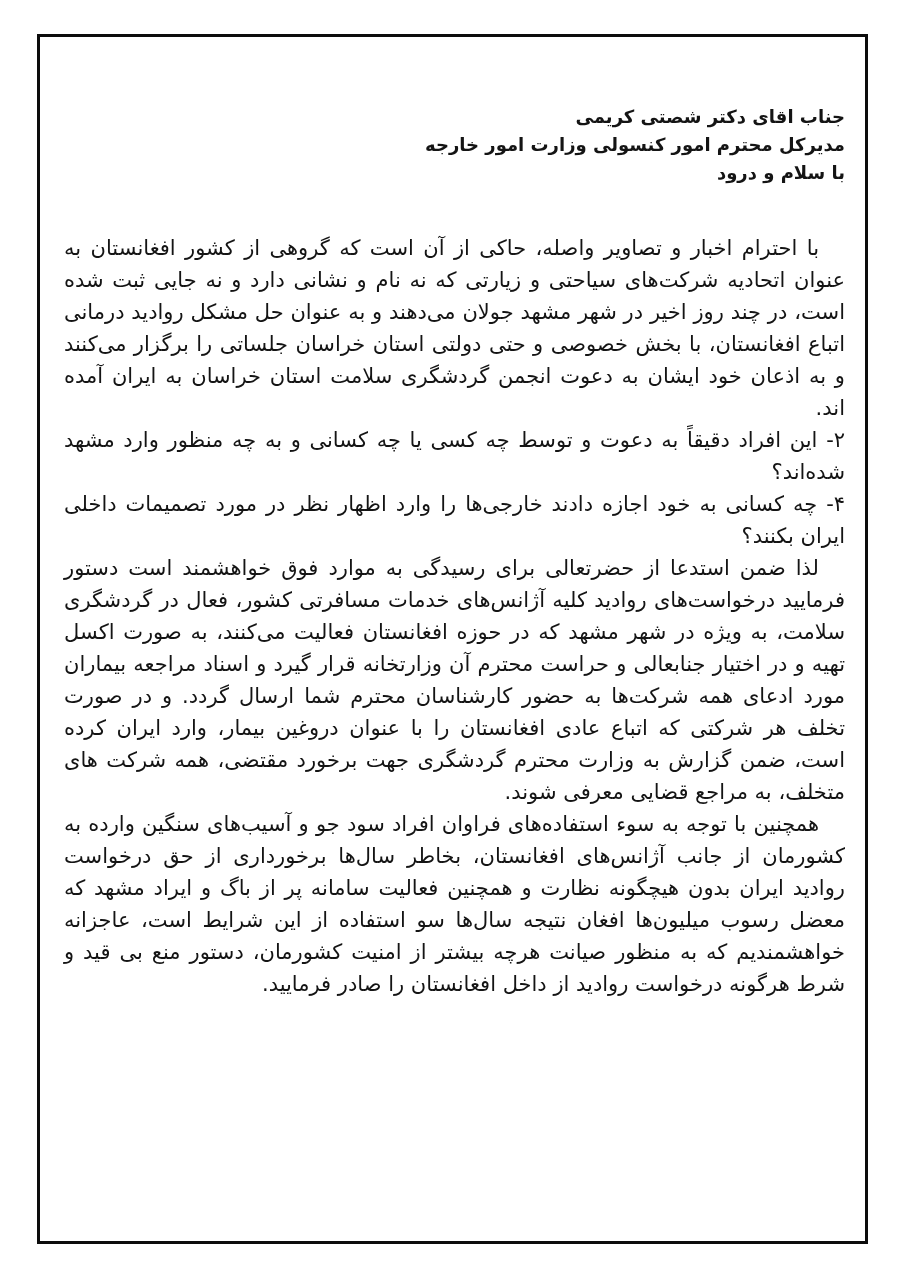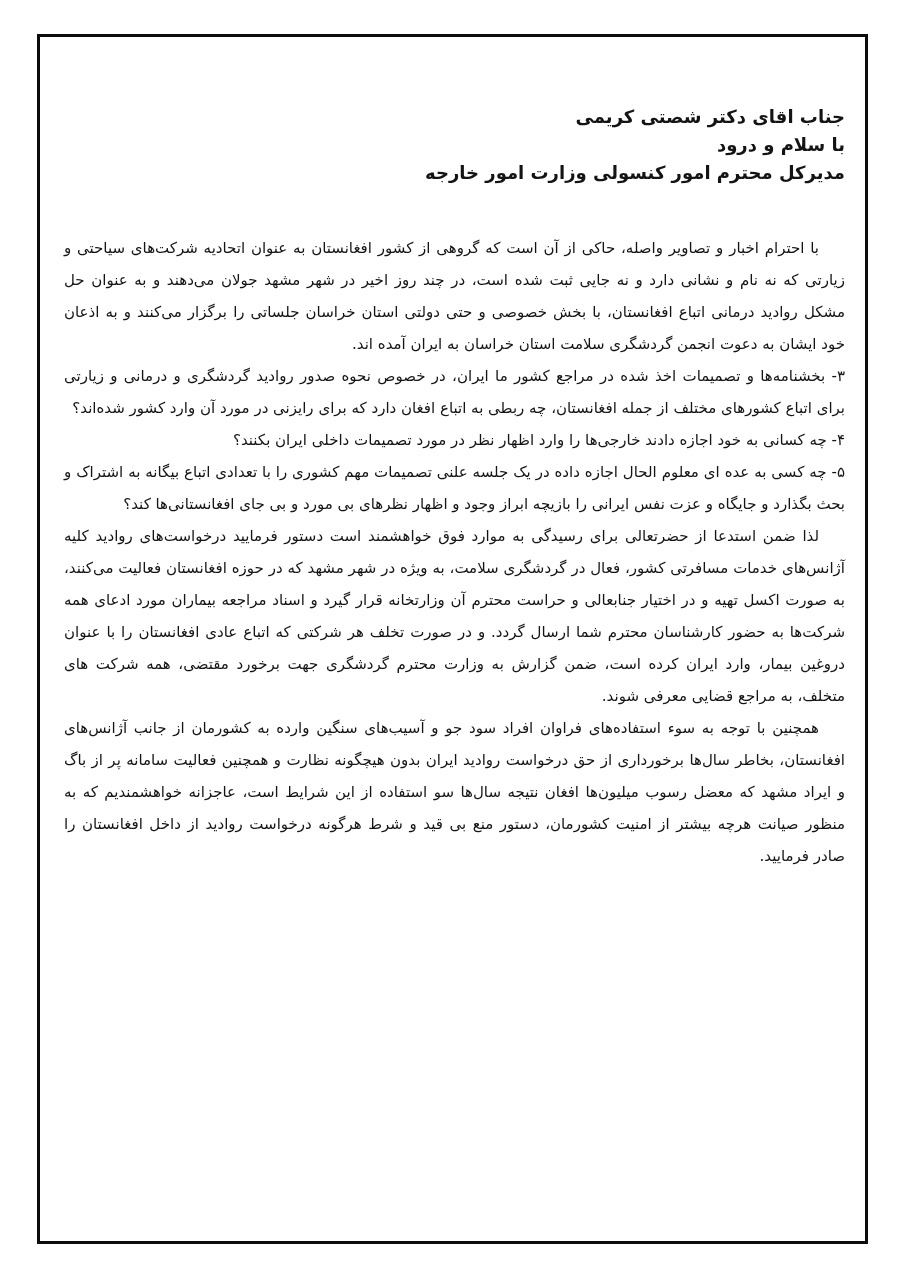--- a/index.html
+++ b/index.html
@@ -37,44 +37,43 @@
     font-weight: 700;
     font-size: 18px;
     line-height: 28px;
     text-align: right;
   }
   .letter-body {
     margin-top: 45px;
   }
   .letter-body p {
     margin: 0;
-    font-size: 15px;
+    font-size: 21px;
     line-height: 32px;
     text-align: justify;
     text-justify: inter-word;
   }
   .indent {
     text-indent: 26px;
   }
 </style>
 </head>
 <body>
 
 <div class="frame">
   <div class="content">
 
     <div class="letter-header">
       <p>جناب اقای دکتر شصتی کریمی</p>
+      <p>مدیرکل محترم امور کنسولی وزارت امور خارجه</p>
       <p>با سلام و درود</p>
-      <p>مدیرکل محترم امور کنسولی وزارت امور خارجه</p>
     </div>
 
     <div class="letter-body">
       <p class="indent">با احترام اخبار و تصاویر واصله، حاکی از آن است که گروهی از کشور افغانستان به عنوان اتحادیه شرکت‌های سیاحتی و زیارتی که نه نام و نشانی دارد و نه جایی ثبت شده است، در چند روز اخیر در شهر مشهد جولان می‌دهند و به عنوان حل مشکل روادید درمانی اتباع افغانستان، با بخش خصوصی و حتی دولتی استان خراسان جلساتی را برگزار می‌کنند و به اذعان خود ایشان به دعوت انجمن گردشگری سلامت استان خراسان به ایران آمده اند.</p>
-      <p>۳- بخشنامه‌ها و تصمیمات اخذ شده در مراجع کشور ما ایران، در خصوص نحوه صدور روادید گردشگری و درمانی و زیارتی برای اتباع کشورهای مختلف از جمله افغانستان، چه ربطی به اتباع افغان دارد که برای رایزنی در مورد آن وارد کشور شده‌اند؟</p>
+      <p>۲- این افراد دقیقاً به دعوت و توسط چه کسی یا چه کسانی و به چه منظور وارد مشهد شده‌اند؟</p>
       <p>۴- چه کسانی به خود اجازه دادند خارجی‌ها را وارد اظهار نظر در مورد تصمیمات داخلی ایران بکنند؟</p>
-      <p>۵- چه کسی به عده ای معلوم الحال اجازه داده در یک جلسه علنی تصمیمات مهم کشوری را با تعدادی اتباع بیگانه به اشتراک و بحث بگذارد و جایگاه و عزت نفس ایرانی را بازیچه ابراز وجود و اظهار نظرهای بی مورد و بی جای افغانستانی‌ها کند؟</p>
       <p class="indent">لذا ضمن استدعا از حضرتعالی برای رسیدگی به موارد فوق خواهشمند است دستور فرمایید درخواست‌های روادید کلیه آژانس‌های خدمات مسافرتی کشور، فعال در گردشگری سلامت، به ویژه در شهر مشهد که در حوزه افغانستان فعالیت می‌کنند، به صورت اکسل تهیه و در اختیار جنابعالی و حراست محترم آن وزارتخانه قرار گیرد و اسناد مراجعه بیماران مورد ادعای همه شرکت‌ها به حضور کارشناسان محترم شما ارسال گردد. و در صورت تخلف هر شرکتی که اتباع عادی افغانستان را با عنوان دروغین بیمار، وارد ایران کرده است، ضمن گزارش به وزارت محترم گردشگری جهت برخورد مقتضی، همه شرکت های متخلف، به مراجع قضایی معرفی شوند.</p>
       <p class="indent">همچنین با توجه به سوء استفاده‌های فراوان افراد سود جو و آسیب‌های سنگین وارده به کشورمان از جانب آژانس‌های افغانستان، بخاطر سال‌ها برخورداری از حق درخواست روادید ایران بدون هیچگونه نظارت و همچنین فعالیت سامانه پر از باگ و ایراد مشهد که معضل رسوب میلیون‌ها افغان نتیجه سال‌ها سو استفاده از این شرایط است، عاجزانه خواهشمندیم که به منظور صیانت هرچه بیشتر از امنیت کشورمان، دستور منع بی قید و شرط هرگونه درخواست روادید از داخل افغانستان را صادر فرمایید.</p>
     </div>
 
   </div>
 </div>
 
 </body></html>

